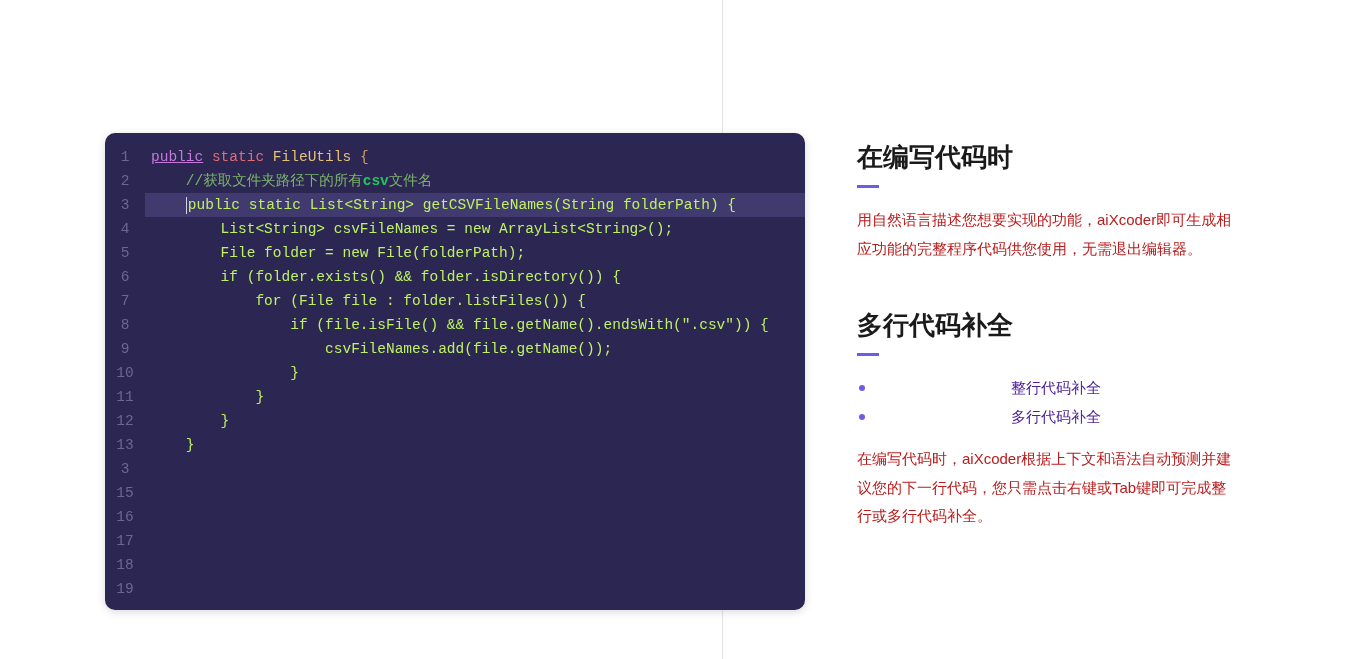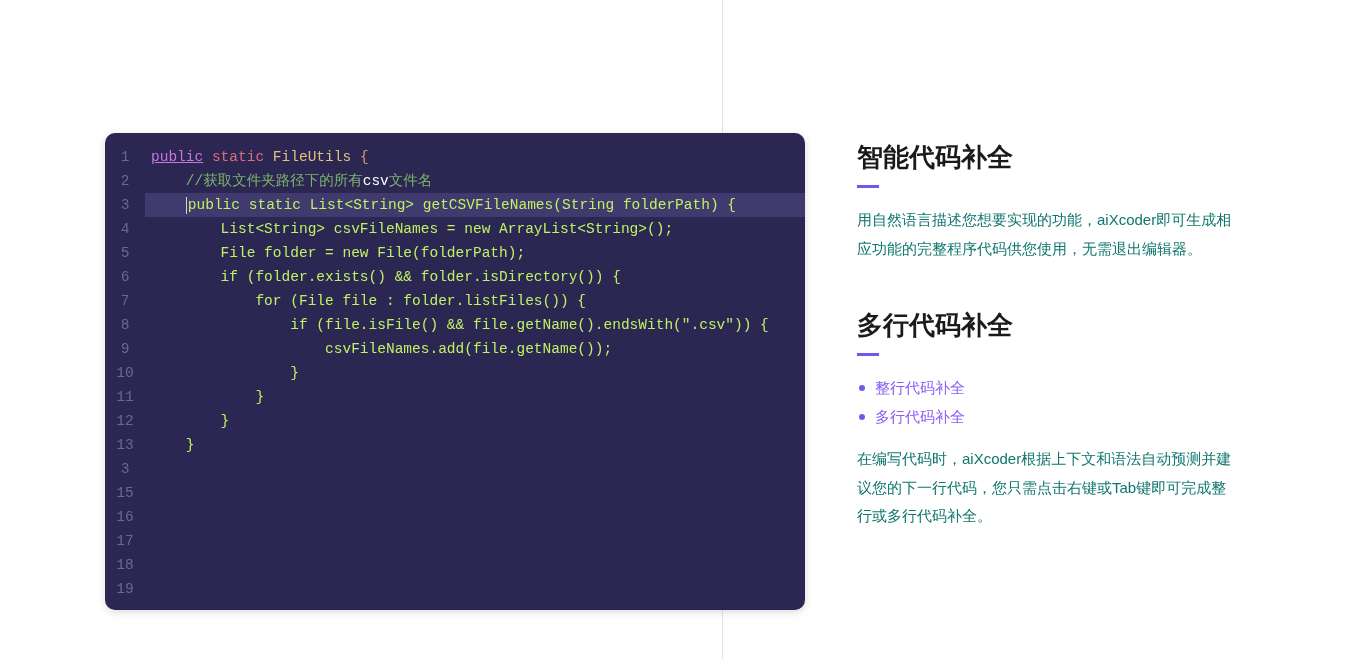--- a/index.html
+++ b/index.html
@@ -60,21 +60,21 @@
       padding-left: 6px;
     }
     .highlighted-line {
       background: rgba(130, 120, 200, 0.25);
     }
     .kw-purple { color: #c678dd; text-decoration: underline; }
     .kw-red { color: #e06c75; }
     .type-yellow { color: #e5c07b; }
     .brace { color: #d19a66; }
     .comment-green { color: #7cb36a; }
-    .comment-csv { color: #ffffff; }
+    .comment-csv { color: #22c55e; font-weight: bold; }
     .ghost { color: #bef264; }
     .cursor-bar {
       display: inline-block;
       width: 1px;
       height: 17px;
       background: #d4d0ec;
       vertical-align: middle;
       margin-right: 1px;
     }
 
@@ -94,33 +94,34 @@
       margin-bottom: 10px;
     }
     .feature-underline {
       width: 22px;
       height: 3px;
       background: #6c5ce7;
       margin-bottom: 18px;
     }
     .feature-desc {
       font-size: 15px;
-      color: #0f766e;
+      color: #b91c1c;
       line-height: 1.9;
     }
     .bullet-list {
       list-style: none;
       margin-bottom: 14px;
     }
     .bullet-list li {
       position: relative;
       padding-left: 18px;
       font-size: 15px;
-      color: #8b5cf6;
+      color: #4c1d95;
       line-height: 1.9;
+      text-align: center;
     }
     .bullet-list li::before {
       content: "";
       position: absolute;
       left: 2px;
       top: 11px;
       width: 6px;
       height: 6px;
       border-radius: 50%;
       background: #6c5ce7;
@@ -167,21 +168,21 @@
       <div class="code-line"><span class="ghost">                }</span></div>
       <div class="code-line"><span class="ghost">            }</span></div>
       <div class="code-line"><span class="ghost">        }</span></div>
       <div class="code-line"><span class="ghost">    }</span></div>
     </div>
   </div>
 </div>
 
 <div class="right-section">
   <div class="feature-block">
-    <h2 class="feature-title">智能代码补全</h2>
+    <h2 class="feature-title">在编写代码时</h2>
     <div class="feature-underline"></div>
     <p class="feature-desc">用自然语言描述您想要实现的功能，aiXcoder即可生成相应功能的完整程序代码供您使用，无需退出编辑器。</p>
   </div>
 
   <div class="feature-block">
     <h2 class="feature-title">多行代码补全</h2>
     <div class="feature-underline"></div>
     <ul class="bullet-list">
       <li>整行代码补全</li>
       <li>多行代码补全</li>

